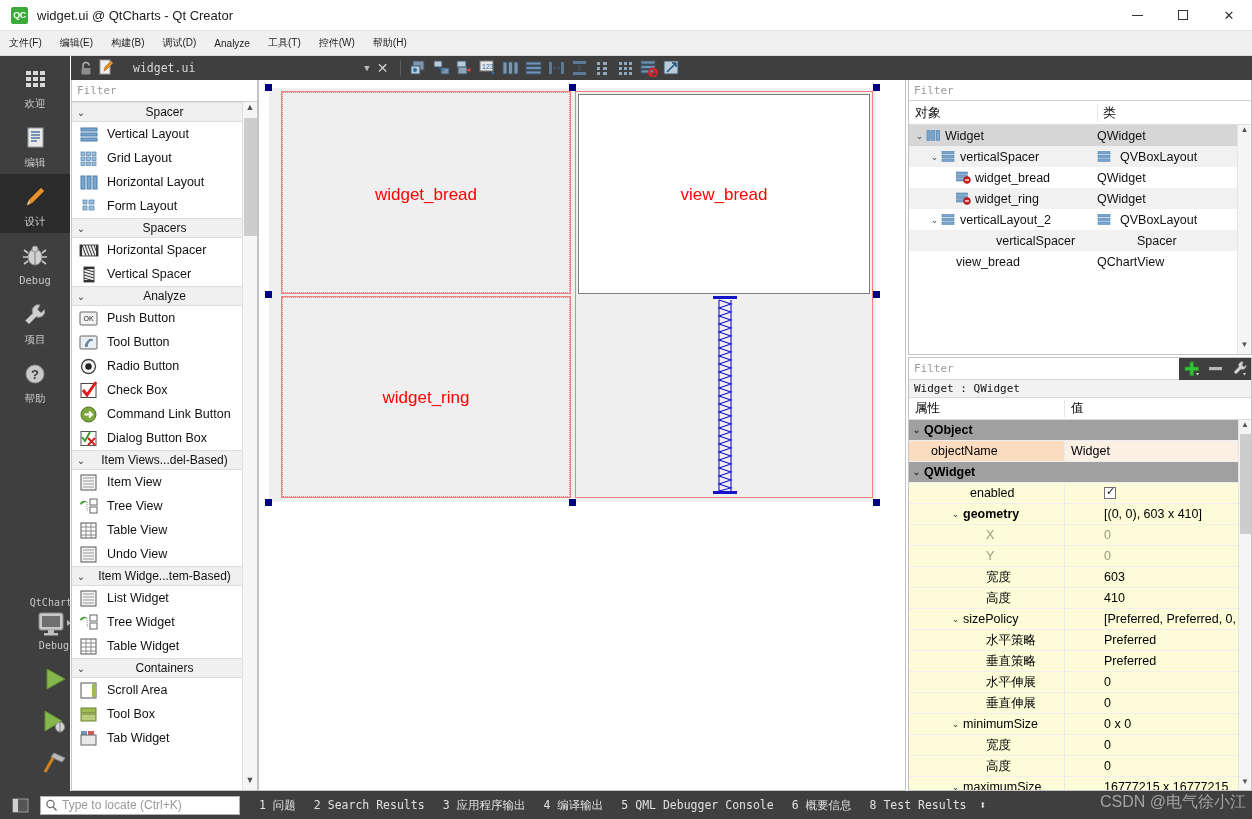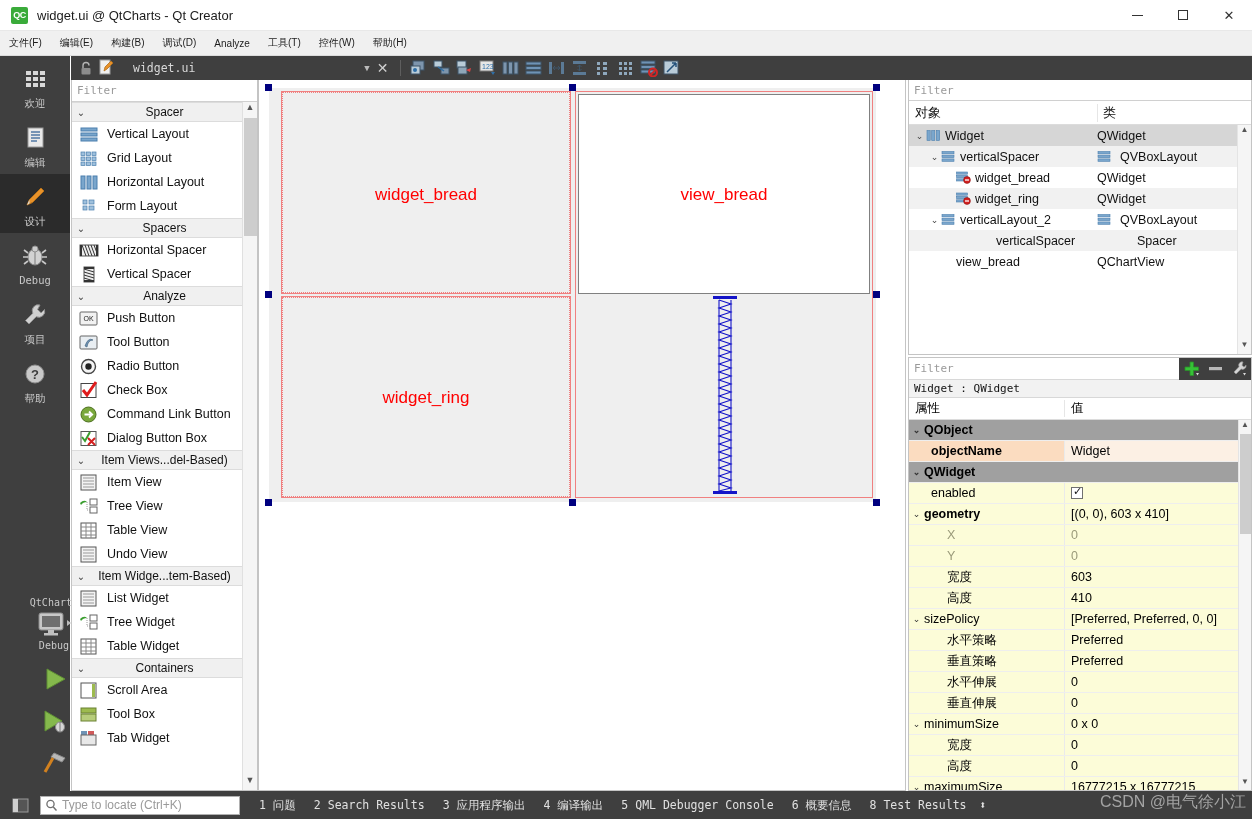--- a/index.html
+++ b/index.html
@@ -176,21 +176,21 @@
   }
   .pr-head { height:22px; display:flex; align-items:center; border-bottom:1px solid #dcdcdc; font-size:12.5px; position:relative;}
   .pr-head .c1 { width:155px; padding-left:6px; }
   .pr-head .c2 { flex:1; padding-left:6px; border-left:1px solid #e6e6e6; }
   .pr-body { flex:1; position:relative; overflow:hidden; }
   .pr-row { height:21px; display:flex; align-items:center; font-size:12.5px; border-bottom:1px solid #eee; }
   .pr-row .c1 { width:155px; display:flex; align-items:center; height:100%; }
   .pr-row .c2 { flex:1; padding-left:6px; height:100%; display:flex; align-items:center; border-left:1px solid #eaeaea;}
   .pr-row.group { background:#a0a0a0; color:#000; font-weight:bold; }
   .pr-row.group .c2 { border-left:1px solid #a0a0a0; }
-  .pr-row.yellow .c1, .pr-row.yellow .c2 { background:#fcfcd8; }
+  .pr-row.yellow .c1, .pr-row.yellow .c2 { background:#fcfcd8;padding-left:39px; }
   .pr-row.peach .c1 { background:#fbdcc0; }
   .pr-row.peach .c2 { background:#fcf0e4; }
   .pr-chev { width:15px; text-align:center; font-size:9px; color:#333; }
   .pr-ind { display:inline-block; }
   .pr-sb { position:absolute; right:0; top:0; bottom:0; width:13px; background:#f5f5f5; border-left:1px solid #e4e4e4;}
   .pr-sb .thumb { position:absolute; left:1px; width:11px; background:#cdcdcd;}
   .pr-sb .arr { position:absolute; left:0; width:12px; height:13px; text-align:center; font-size:8px; color:#555;}
   .chk { width:12px; height:12px; border:1px solid #707070; background:#fff; display:inline-block; position:relative;}
   .chk:after { content:"✓"; position:absolute; left:1px; top:-3px; font-size:11px; color:#111;}
 
@@ -1010,21 +1010,21 @@
           <span>QObject</span>
           </div>
         <div class="c2">
             <span></span>
           </div>
       </div>
 
       <div class="pr-row peach">
         <div class="c1">
             <span class="pr-ind" style="width:22px"></span>
-          <span style="font-weight:bold">objectName</span>
+          <span style="font-weight:normal">objectName</span>
           </div>
         <div class="c2">
             <span>Widget</span>
           </div>
       </div>
 
       <div class="pr-row group">
         <div class="c1">
             <span class="pr-chev">⌄</span>
           <span>QWidget</span>

